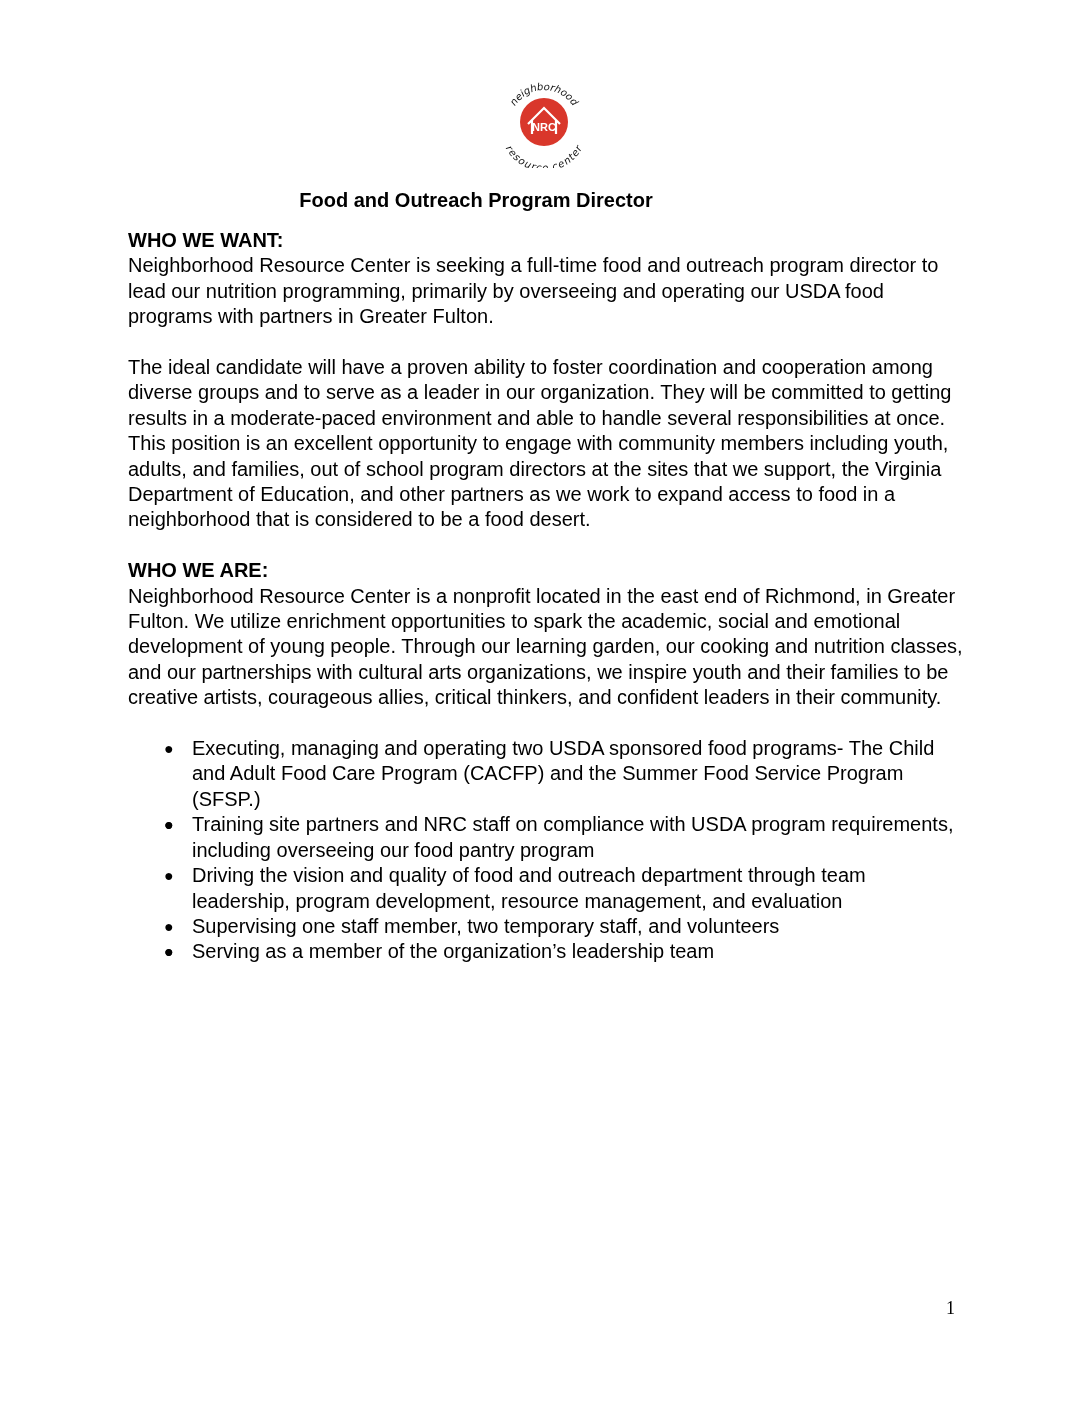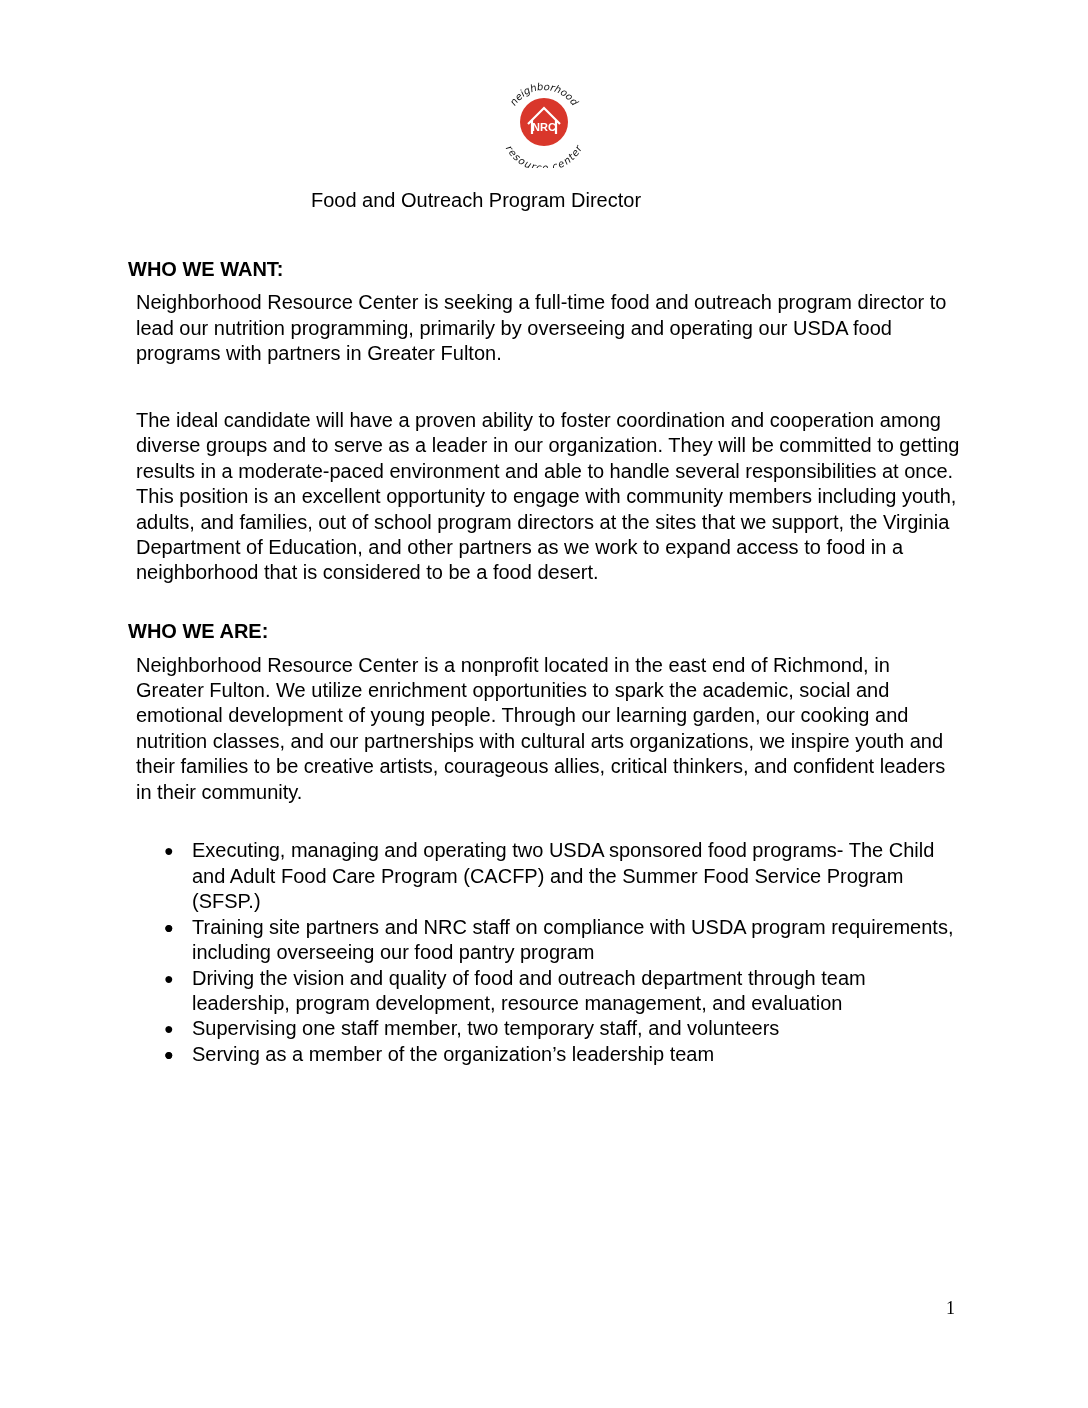--- a/index.html
+++ b/index.html
@@ -1,24 +1,24 @@
 <!DOCTYPE html>
 <html><head>
 <meta charset="utf-8">
 <style>
   html, body { margin: 0; padding: 0; background: #ffffff; }
   body { width: 1088px; height: 1408px; position: relative; overflow: hidden;
          font-family: "Liberation Sans", sans-serif; color: #000; }
   .logo { position: absolute; left: 496px; top: 72px; width: 96px; height: 96px; }
   .title { position: absolute; top: 187px; left: 0; width: 952px; text-align: center;
-           font-weight: normal; font-size: 20px; line-height: 26px; }
-  .content { position: absolute; left: 128px; top: 257px; width: 840px;
+           font-weight: bold; font-size: 20px; line-height: 26px; }
+  .content { position: absolute; left: 128px; top: 228px; width: 840px;
              font-size: 20px; line-height: 25.4px; }
   .heading { font-weight: bold; margin: 0; }
-  .para { margin: 8px; }
+  .para { margin: 0; }
   .gap { height: 25.4px; }
   ul.bullets { list-style: none; margin: 0; padding: 0; }
   ul.bullets li { position: relative; padding-left: 64px; }
   ul.bullets li .bullet { position: absolute; left: 36px; top: 0; font-size: 16px; }
   .page-number { position: absolute; left: 946px; top: 1298px; font-family: "Liberation Serif", serif;
                  font-size: 18px; }
 </style>
 </head>
 <body>
 

